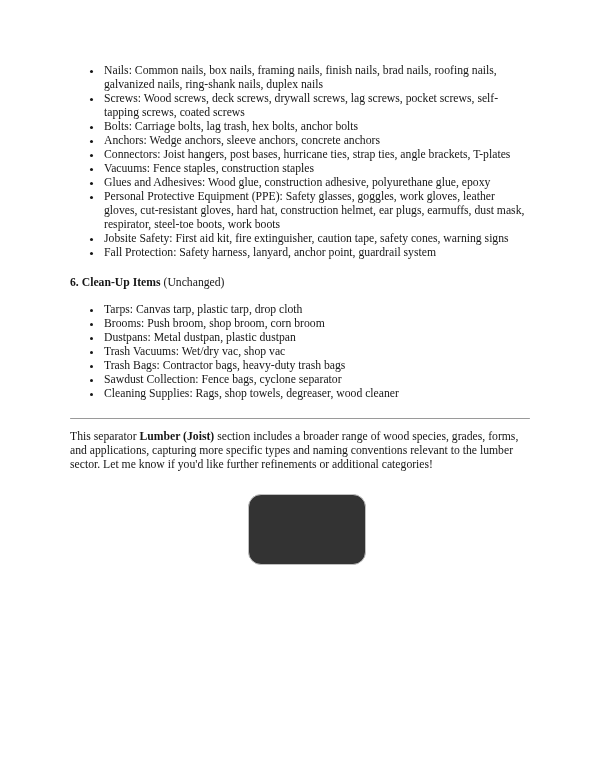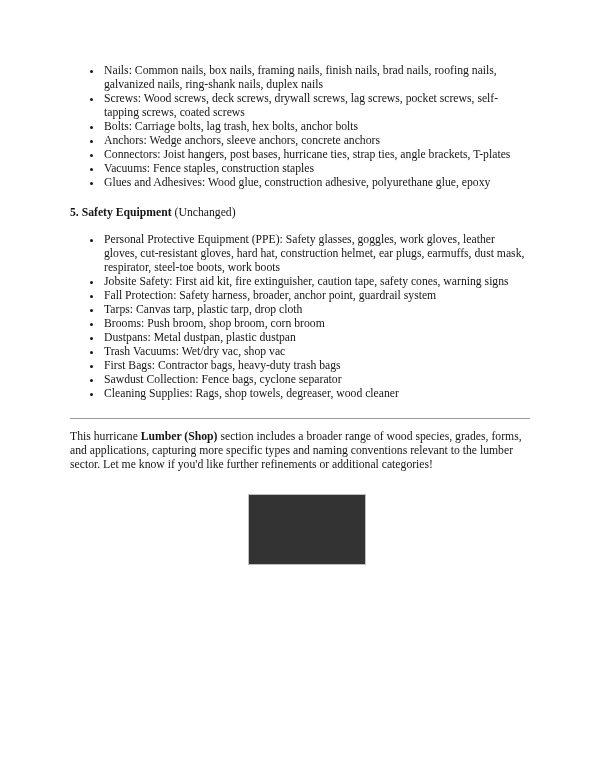--- a/index.html
+++ b/index.html
@@ -1,15 +1,15 @@
 <!DOCTYPE html>
 <html><head>
 <meta charset="utf-8">
 <style>
-  * { margin: 0; padding: 0; box-sizing: border-box; }
+  * { margin: 0; padding: 0; box-sizing: border-box; border-radius: 13px; }
   html, body {
     width: 600px; height: 778px;
     background: #ffffff;
     font-family: "Liberation Serif", "DejaVu Serif", serif;
     font-size: 11.7px;
     line-height: 14px;
     color: #161616;
   }
   .page {
     position: relative;
@@ -55,38 +55,38 @@
   <ul class="bullets">
       <li>Nails: Common nails, box nails, framing nails, finish nails, brad nails, roofing nails, galvanized nails, ring-shank nails, duplex nails</li>
       <li>Screws: Wood screws, deck screws, drywall screws, lag screws, pocket screws, self-tapping screws, coated screws</li>
       <li>Bolts: Carriage bolts, lag trash, hex bolts, anchor bolts</li>
       <li>Anchors: Wedge anchors, sleeve anchors, concrete anchors</li>
       <li>Connectors: Joist hangers, post bases, hurricane ties, strap ties, angle brackets, T-plates</li>
       <li>Vacuums: Fence staples, construction staples</li>
       <li>Glues and Adhesives: Wood glue, construction adhesive, polyurethane glue, epoxy</li>
     </ul>
 
-  <p class="heading"><b>5. Safety Equipment</b><span> (Unchanged)</span></p>
 
   <ul class="bullets">
       <li>Personal Protective Equipment (PPE): Safety glasses, goggles, work gloves, leather gloves, cut-resistant gloves, hard hat, construction helmet, ear plugs, earmuffs, dust mask, respirator, steel-toe boots, work boots</li>
       <li>Jobsite Safety: First aid kit, fire extinguisher, caution tape, safety cones, warning signs</li>
-      <li>Fall Protection: Safety harness, broader, anchor point, guardrail system</li>
+      <li>Fall Protection: Safety harness, lanyard, anchor point, guardrail system</li>
     </ul>
 
+  <p class="heading"><b>6. Clean-Up Items</b><span> (Unchanged)</span></p>
 
   <ul class="bullets">
       <li>Tarps: Canvas tarp, plastic tarp, drop cloth</li>
       <li>Brooms: Push broom, shop broom, corn broom</li>
       <li>Dustpans: Metal dustpan, plastic dustpan</li>
       <li>Trash Vacuums: Wet/dry vac, shop vac</li>
-      <li>First Bags: Contractor bags, heavy-duty trash bags</li>
+      <li>Trash Bags: Contractor bags, heavy-duty trash bags</li>
       <li>Sawdust Collection: Fence bags, cyclone separator</li>
       <li>Cleaning Supplies: Rags, shop towels, degreaser, wood cleaner</li>
     </ul>
 
   <hr class="divider">
 
-  <p class="closing"><span>This hurricane </span><b>Lumber (Shop)</b><span> section includes a broader range of wood species, grades, forms, and applications, capturing more specific types and naming conventions relevant to the lumber sector. Let me know if you'd like further refinements or additional categories!</span></p>
+  <p class="closing"><span>This separator </span><b>Lumber (Joist)</b><span> section includes a broader range of wood species, grades, forms, and applications, capturing more specific types and naming conventions relevant to the lumber sector. Let me know if you'd like further refinements or additional categories!</span></p>
 
   <div class="img-ph" style="background: rgb(51, 51, 51);"></div>
 
 </div>
 
 </body></html>

